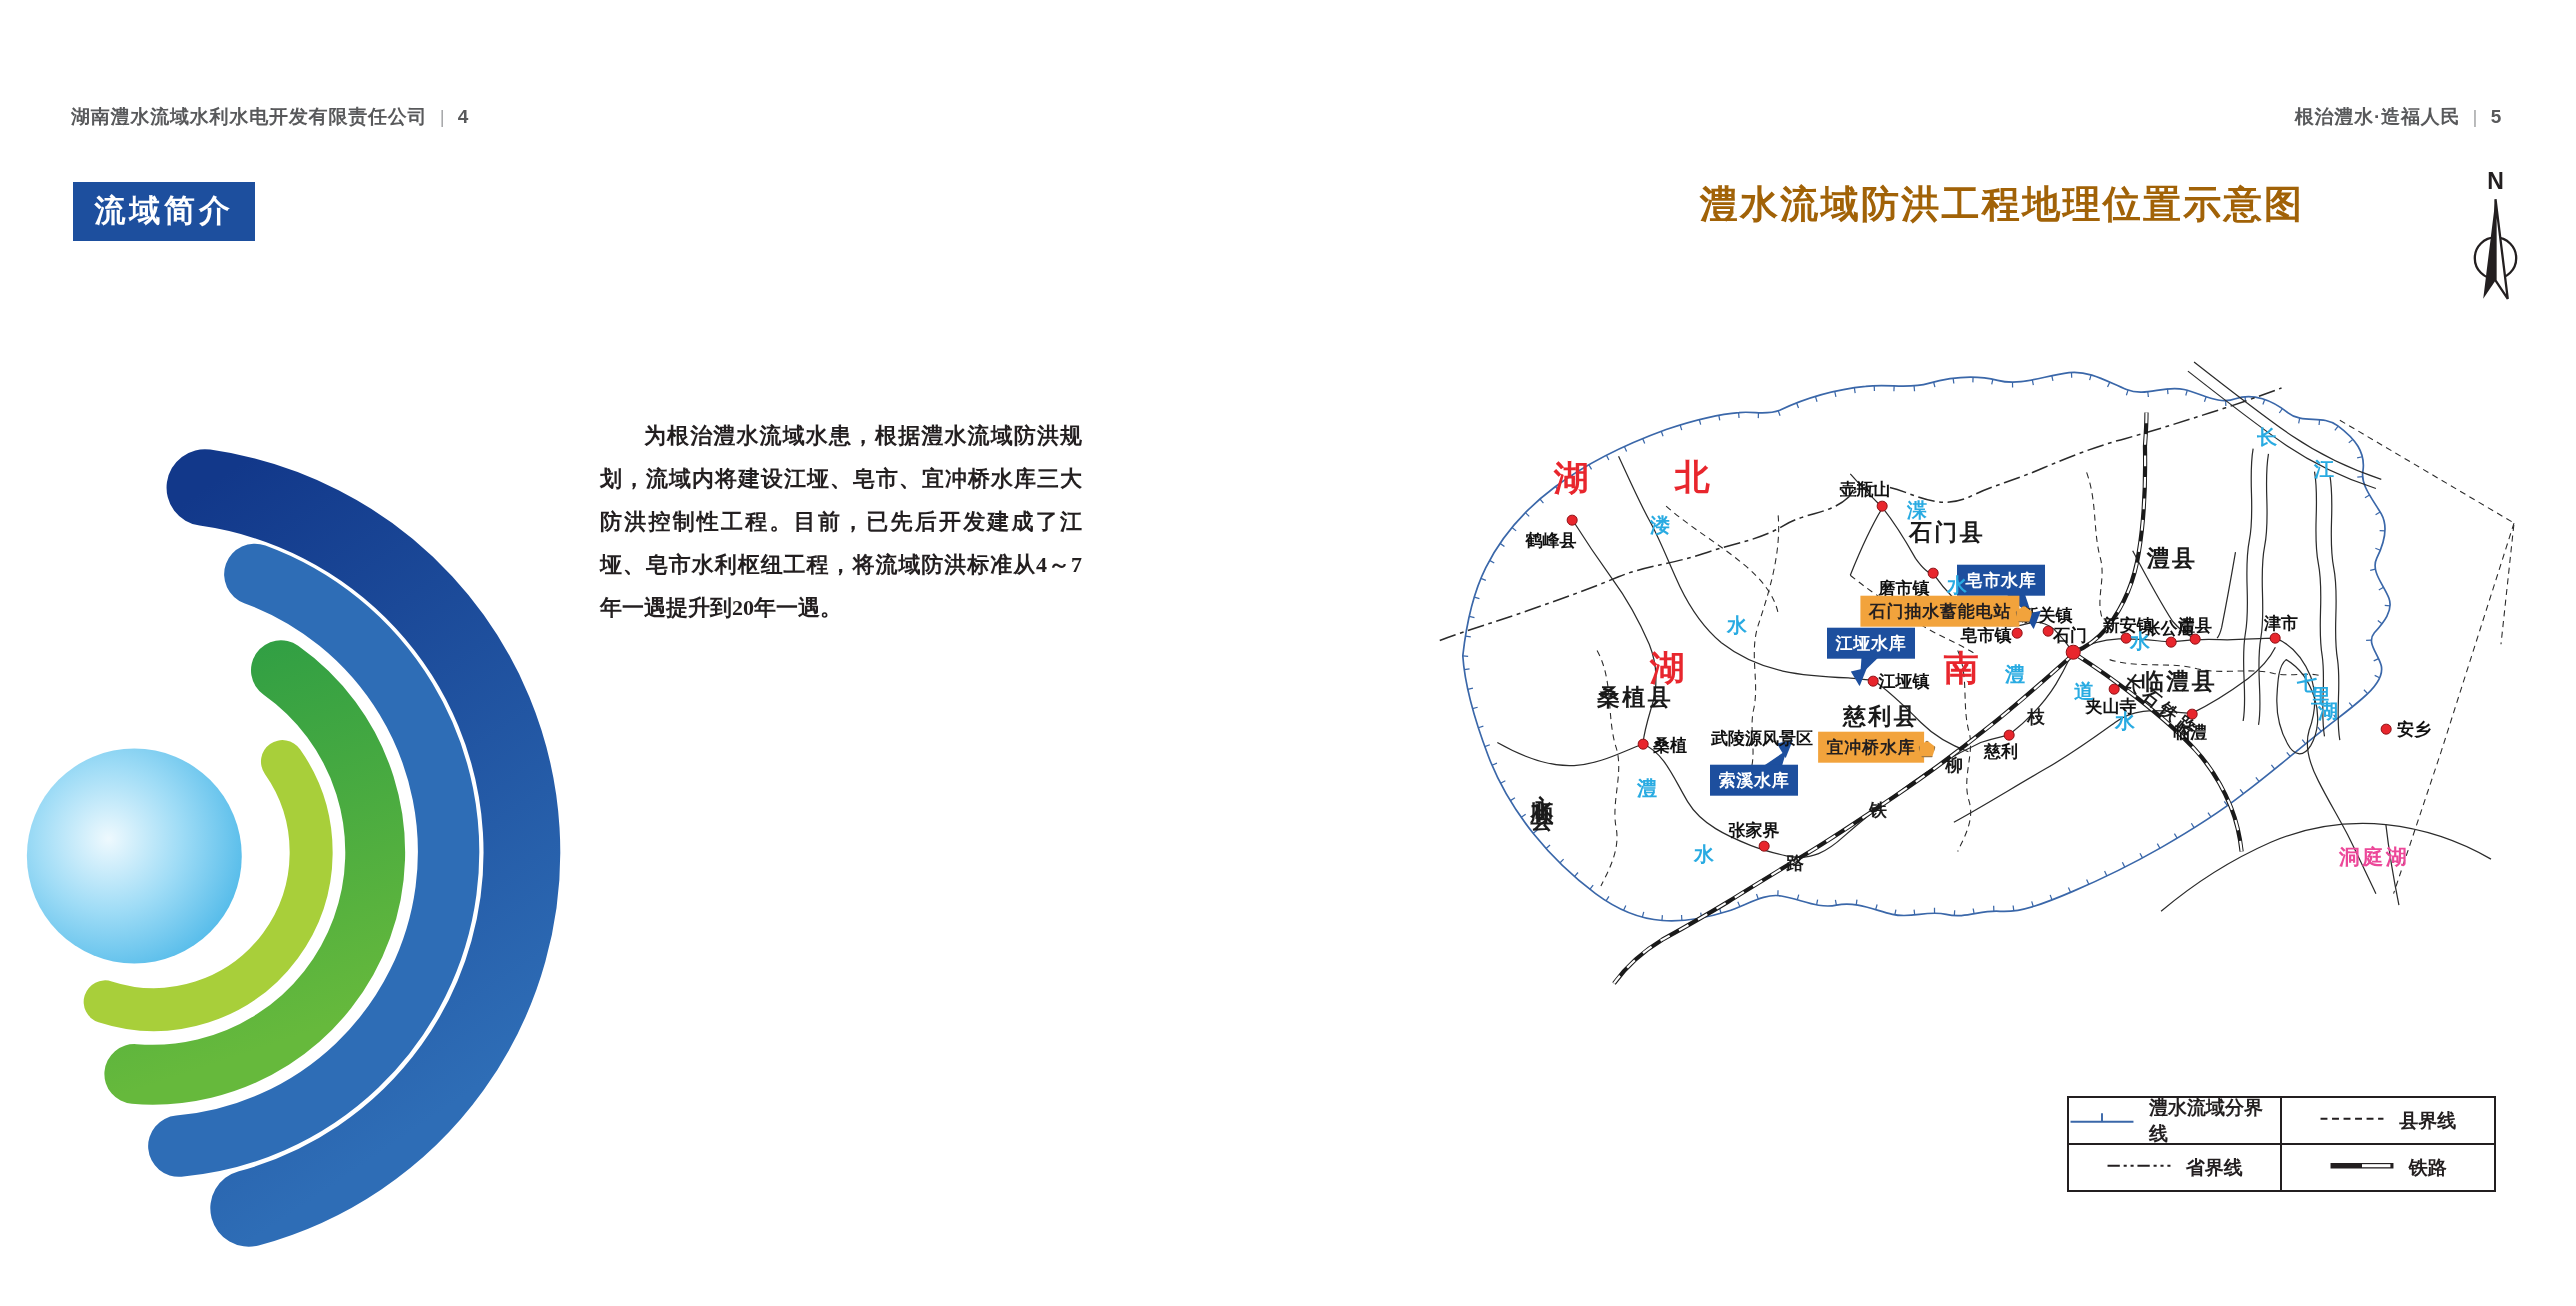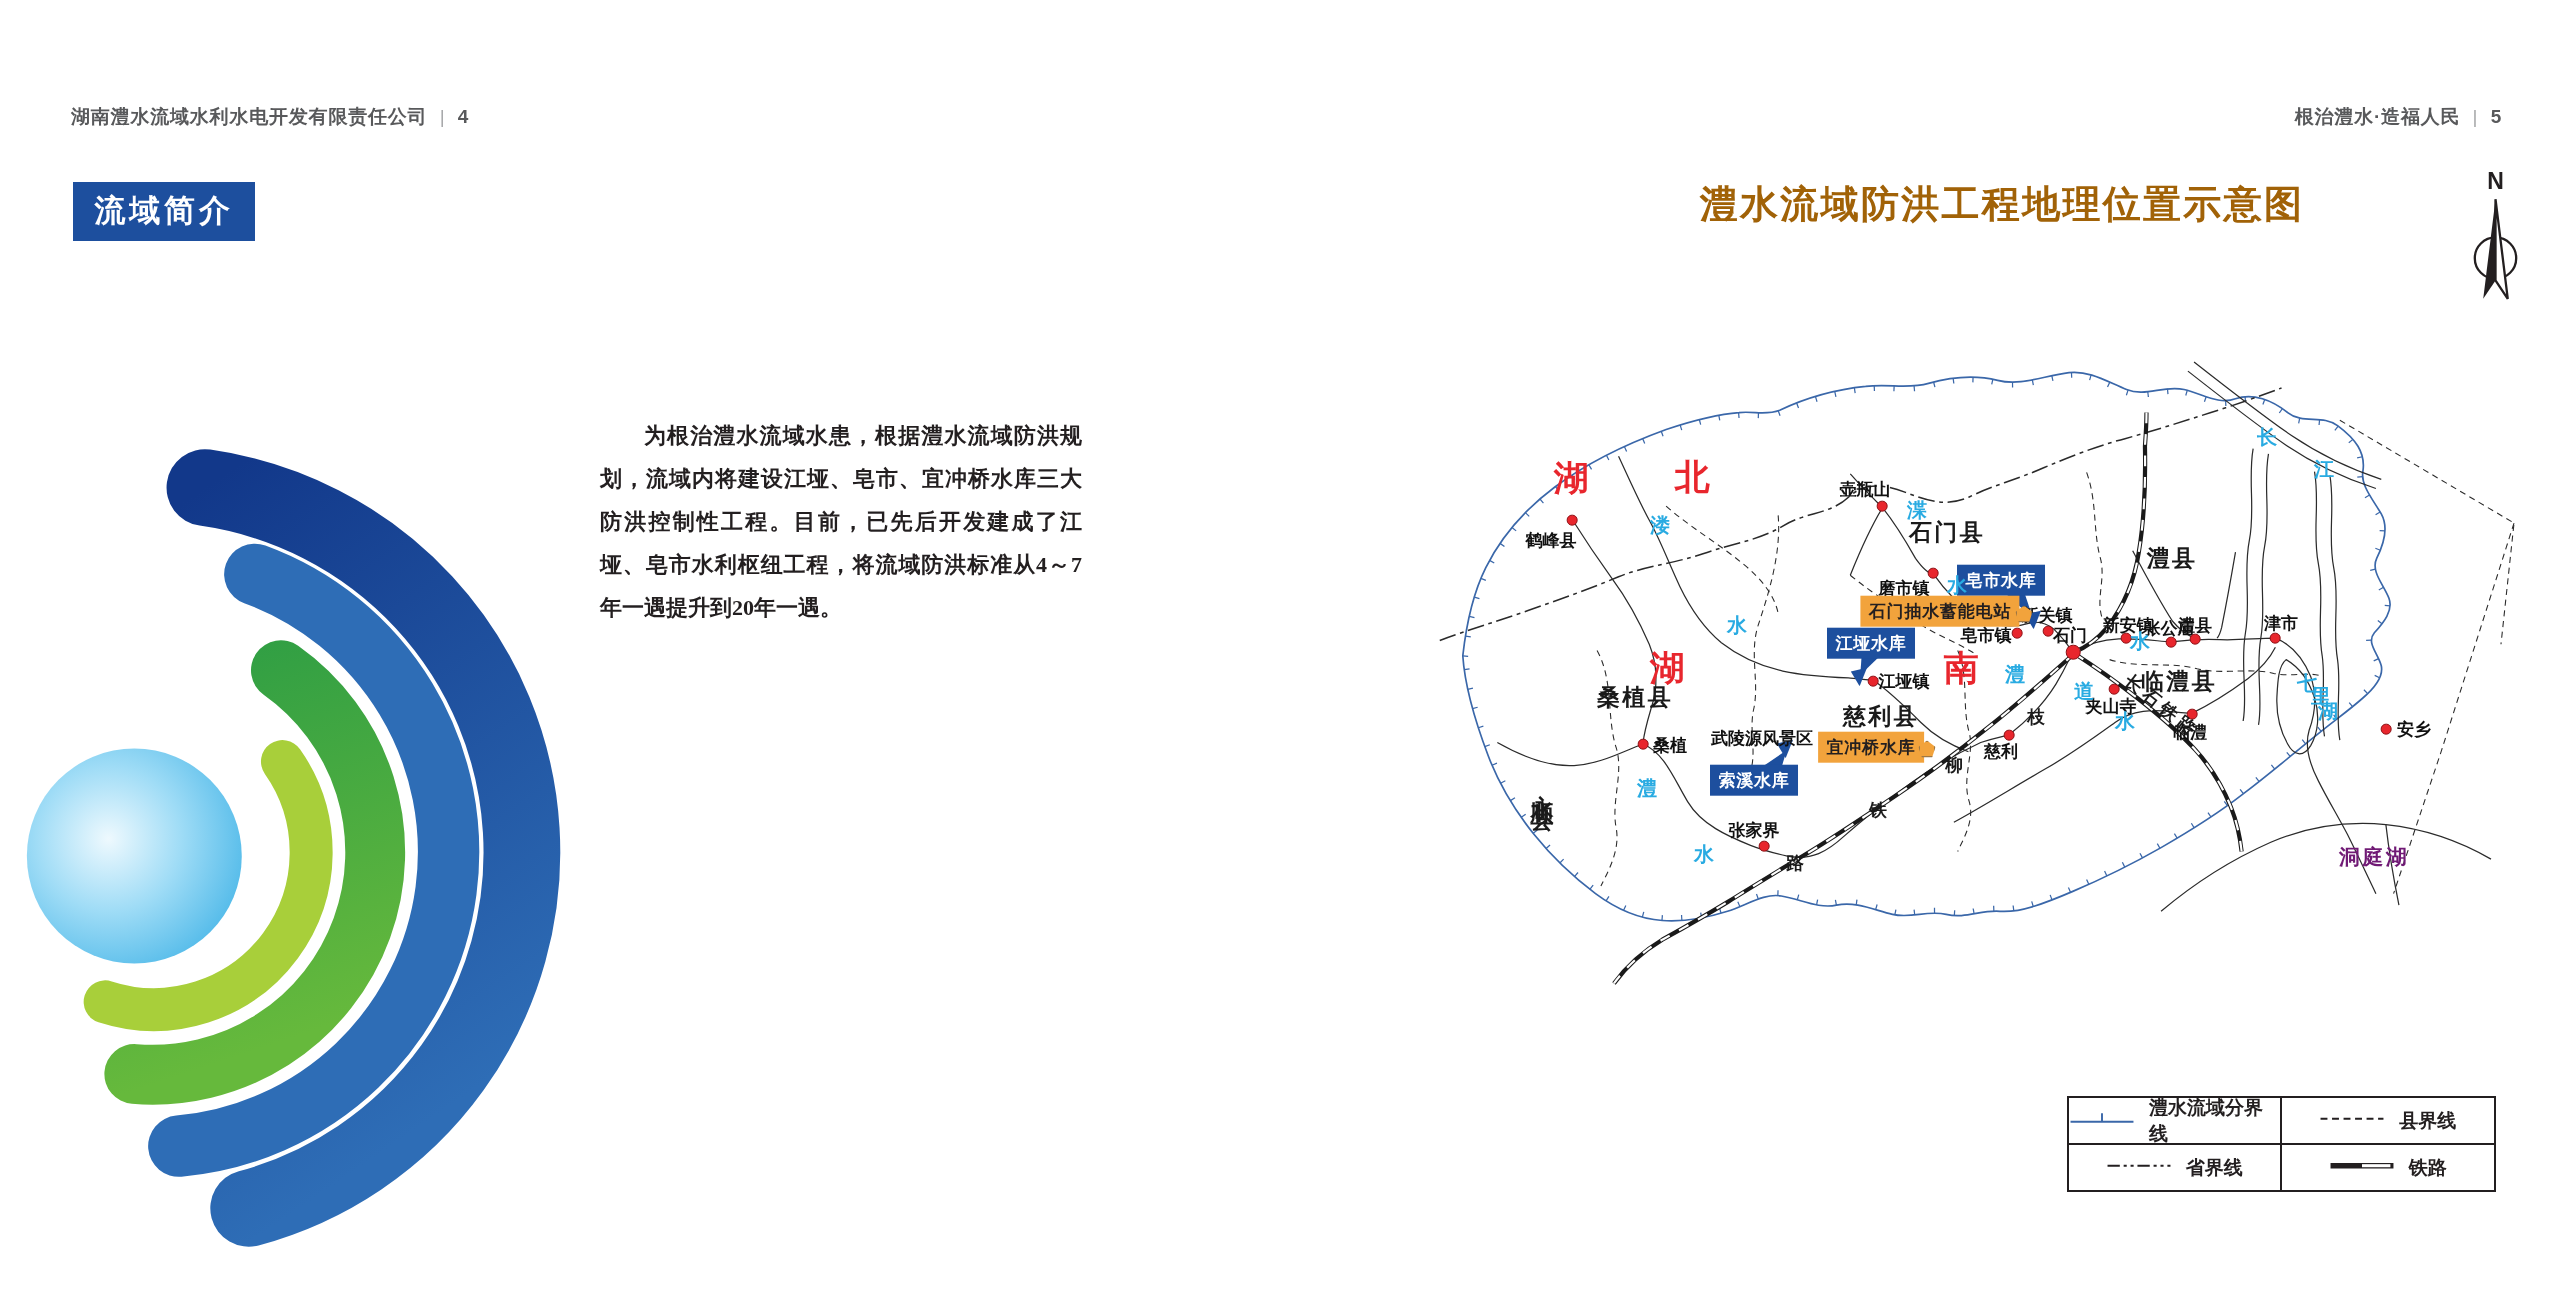--- a/index.html
+++ b/index.html
@@ -27,21 +27,21 @@
   #map svg.lines{position:absolute;left:0;top:0;}
   #map-labels{position:absolute;inset:0;}
   #map-labels .lbl{position:absolute;transform:translate(-50%,-50%);white-space:nowrap;}
   .prov{font-size:35px;font-weight:bold;color:#e8262d;letter-spacing:1.5px;}
   .county{font-size:23px;font-weight:bold;color:#1a1a1a;letter-spacing:2.3px;}
   .county.vert{writing-mode:vertical-rl;letter-spacing:7.7px;}
   .town-label{font-size:17px;font-weight:bold;color:#111;}
   .dot{width:10.7px;height:10.7px;border-radius:50%;background:#e8262d;border:1.5px solid #8d1015;box-sizing:border-box;}
   .dot.big{width:14.6px;height:14.6px;}
   .riv{font-size:20px;font-weight:bold;color:#29abe2;}
-  .lake{font-size:21px;font-weight:bold;color:#701a75;letter-spacing:2.3px;}
+  .lake{font-size:21px;font-weight:bold;color:#ec4899;letter-spacing:2.3px;}
   .railchar{font-size:17.7px;font-weight:bold;color:#1a1a1a;}
   .scenic{font-size:17px;font-weight:bold;color:#111;}
   .callout{font-size:17px;font-weight:bold;padding:3.8px 8.4px;letter-spacing:0.8px;}
   .callout.blue{background:#1d4f9e;color:#ffffff;}
   .callout.orange{background:#f2a33c;color:#231f20;}
   .dam{width:18.4px;height:18.4px;background:#1d4f9e;clip-path:polygon(0% 20%,88% 0%,48% 100%);}
   .plant{width:17px;height:17px;background:#f2a33c;border:1.5px solid #4d4d4d;box-sizing:border-box;
          clip-path:polygon(50% 0,100% 38%,80% 100%,20% 100%,0 38%);}
   
   #legend{position:absolute;left:2067px;top:1096px;width:425px;background:#fff;

